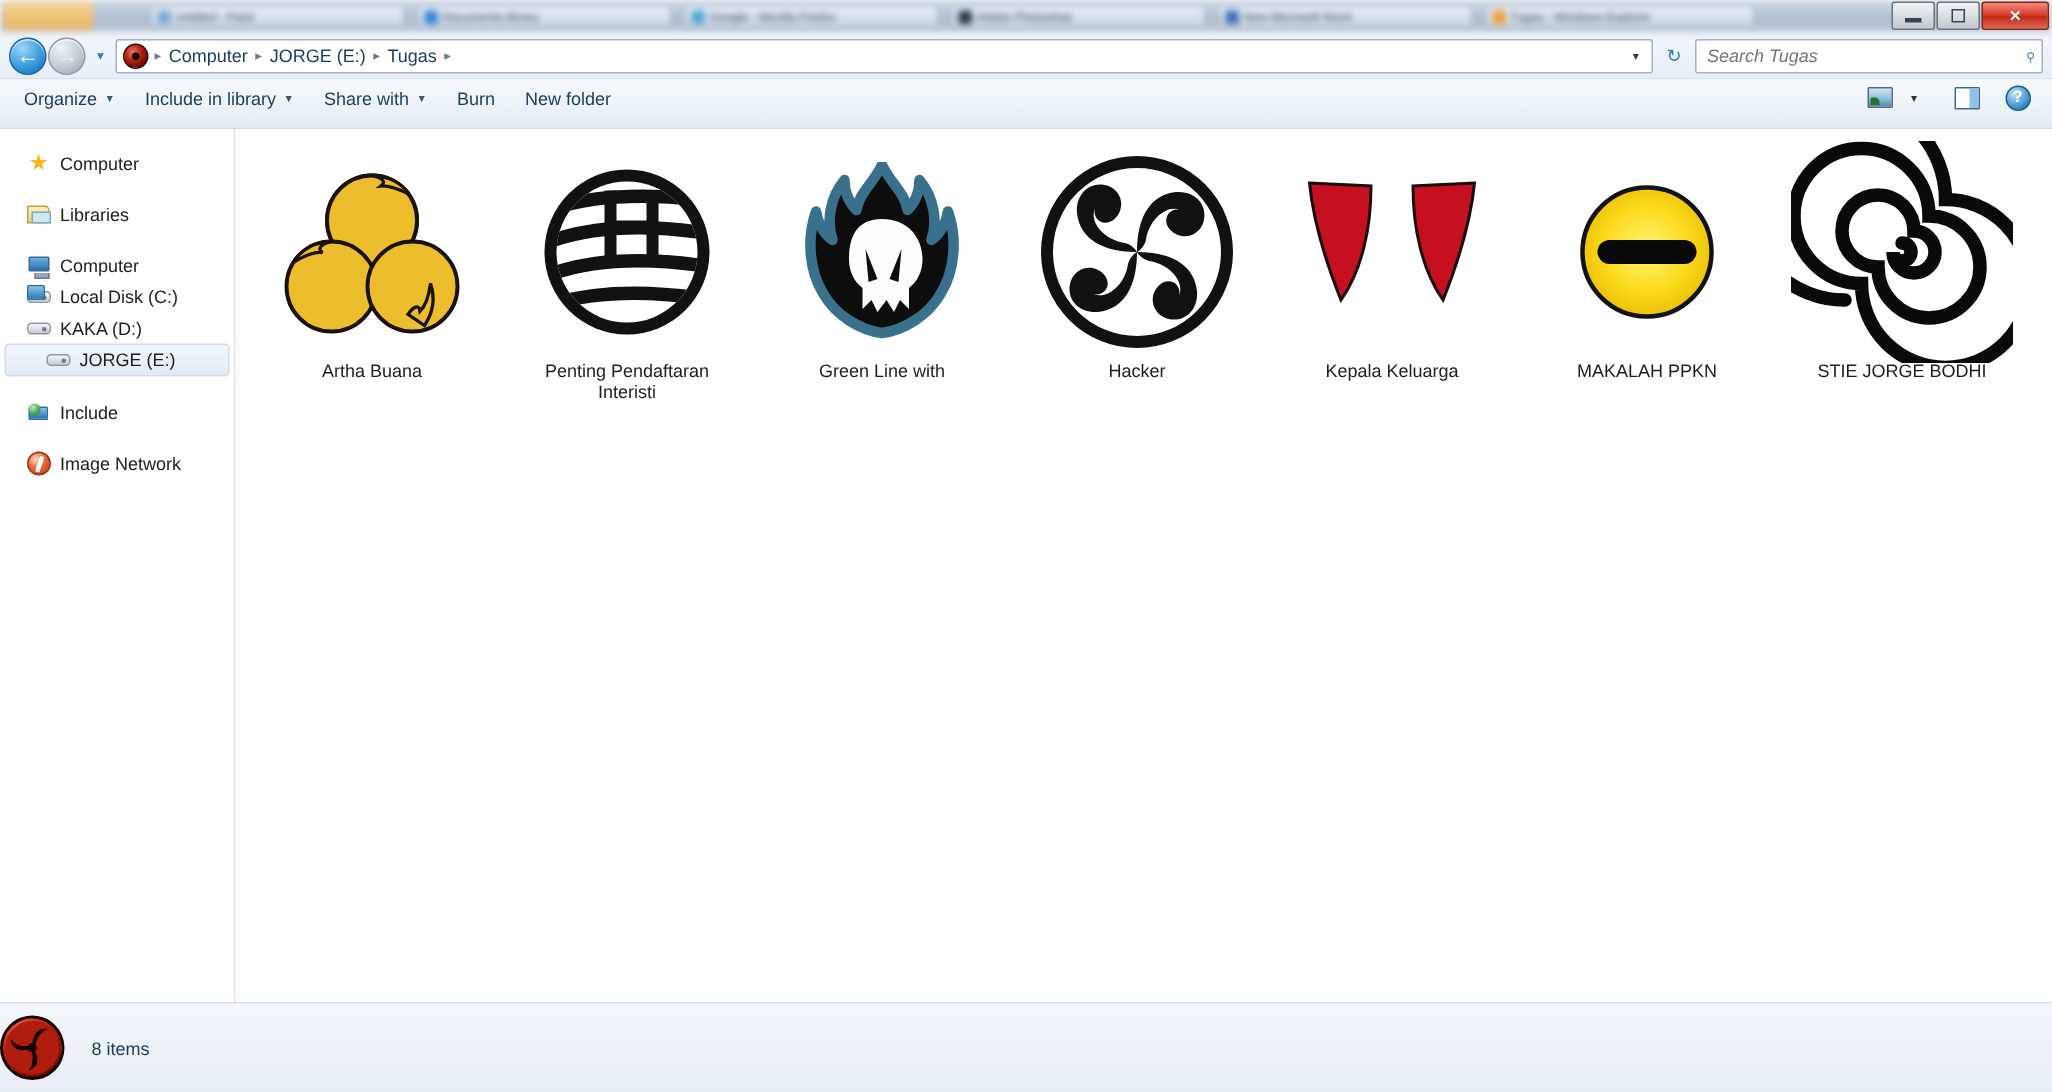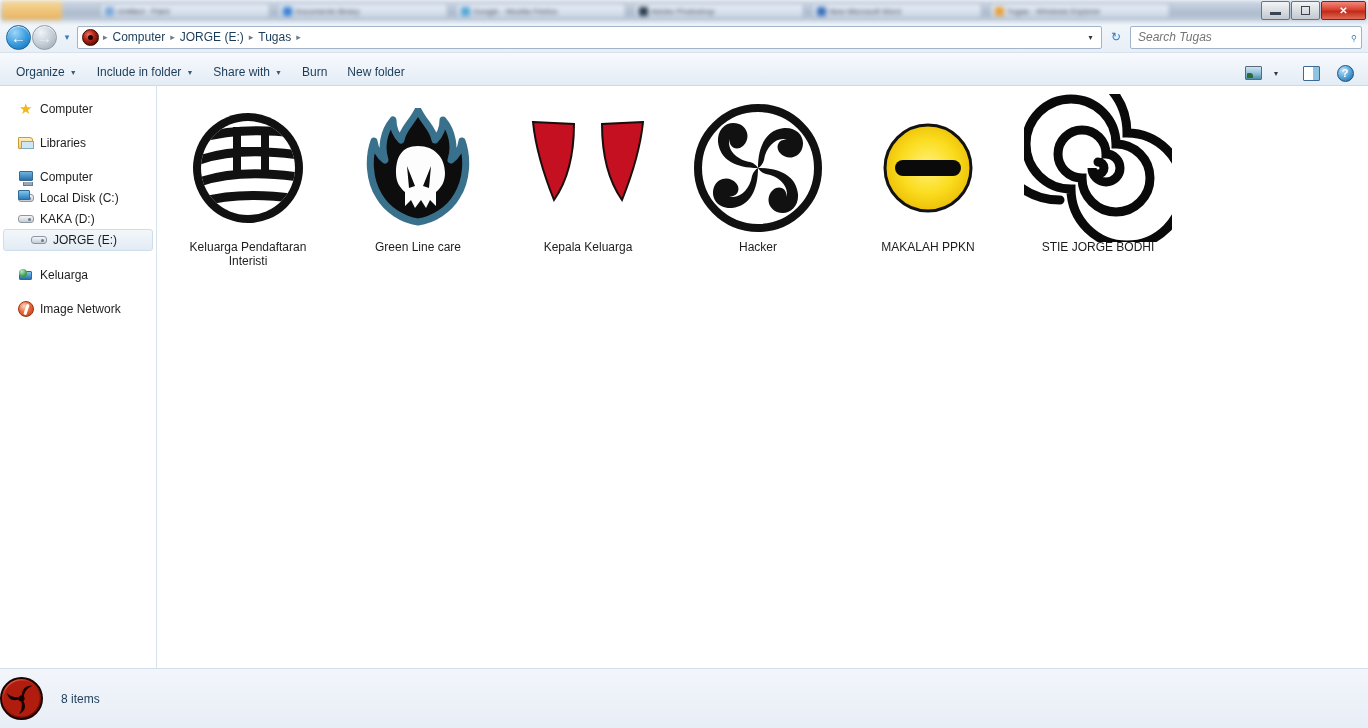--- a/index.html
+++ b/index.html
@@ -119,21 +119,21 @@
     font-family: "Liberation Sans", sans-serif;
     font-style: italic; color: #8a8f96; background: transparent;
   }
   .search-ico { color: #2f6ea8; font-size: 13px; transform: rotate(-45deg); }
 
   
   .cmdbar {
     height: 33px; flex: none;
     background: linear-gradient(180deg,#f7fafd 0%, #edf3f9 50%, #e3ebf4 100%);
     border-bottom: 1px solid #cfdae6;
-    display: flex; align-items: flex-end; padding: 0 6px;
+    display: flex; align-items: flex-start; padding: 0 6px;
   }
   .cmd {
     font-size: 12px; color: #1b3c59; padding: 5px 9px;
     display: flex; align-items: center; gap: 5px; cursor: pointer;
     border: 1px solid transparent; border-radius: 2px; white-space: nowrap;
   }
   .cmd .car { font-size: 7px; color: #3c5a73; }
   .cmd-right { margin-left: auto; display: flex; align-items: center; gap: 2px; padding-right: 4px; }
   .ico-btn {
     width: 26px; height: 24px; display: flex; align-items: center; justify-content: center;
@@ -350,21 +350,21 @@
       <span class="search-ico">⌕</span>
     </div>
   </div>
 
   <div class="cmdbar">
     <div class="cmd">
       <span>Organize</span>
       <span class="car">▼</span>
     </div>
     <div class="cmd">
-      <span>Include in folder</span>
+      <span>Include in library</span>
       <span class="car">▼</span>
     </div>
     <div class="cmd">
       <span>Share with</span>
       <span class="car">▼</span>
     </div>
     <div class="cmd">
       <span>Burn</span>
     </div>
     <div class="cmd">
@@ -431,35 +431,51 @@
             <span class="g-disk"></span>
           </span>
         <span>JORGE (E:)</span>
       </div>
       <div class="nav-gap"></div>
 
       <div class="nav-item">
         <span class="ni">
             <span class="g-net"></span>
           </span>
-        <span>Keluarga</span>
+        <span>Include</span>
       </div>
       <div class="nav-gap"></div>
 
       <div class="nav-item">
         <span class="ni">
             <span class="g-img"></span>
           </span>
         <span>Image Network</span>
       </div>
     </div>
 
     <div class="content">
       <div class="grid">
 
+        <div class="tile">
+          <div class="thumb">
+            <svg width="120" height="118" viewBox="0 0 120 118">
+              <g fill="#ecbd2d" stroke="#1a1208" stroke-width="2.6">
+                <path d="M60 8 a30 30 0 1 0 0.1 0 z M60 8 c9 0 15 4 18 9 c-5 -5 -12 -6 -18 -9 z"></path>
+                <circle cx="60" cy="38" r="30"></circle>
+                <circle cx="33" cy="82" r="30"></circle>
+                <circle cx="87" cy="82" r="30"></circle>
+              </g>
+              <path d="M60 8 c10.5 0 19.5 5 25 12.5 c-7.5 -3.5 -14 -6 -19 -5.5 c4 -3 0 -6 -6 -7 z" fill="#ecbd2d" stroke="#1a1208" stroke-width="2.2"></path>
+              <path d="M33 52 c-11 0 -20.5 5.5 -25.6 14 c7.5 -4.5 14.5 -7.5 19.6 -6.5 c-4 -3 -0.5 -6 6 -7.5 z" fill="#ecbd2d" stroke="#1a1208" stroke-width="2.2"></path>
+              <path d="M95 108 c6 -9 7 -19 4 -28 c-1 8 -3.5 15 -7 18.5 c-0.5 -5 -4.5 -3 -8 2 z" fill="#ecbd2d" stroke="#1a1208" stroke-width="2.2"></path>
+            </svg>
+          </div>
+          <div class="tlabel">Artha Buana</div>
+        </div>
 
 
         <div class="tile">
           <div class="thumb">
             <svg width="118" height="118" viewBox="0 0 118 118">
               <defs>
                 <clipPath id="gclip">
                     <circle cx="59" cy="59" r="47"></circle>
                   </clipPath>
               </defs>
@@ -471,47 +487,37 @@
                 <path d="M-6 80 Q40 56 122 70"></path>
                 <path d="M-6 100 Q40 78 122 92"></path>
               </g>
               <g clip-path="url(#gclip)" stroke="#111" stroke-width="8" fill="none">
                 <path d="M48 18 L48 64"></path>
                   <path d="M76 18 L76 64"></path>
                   <path d="M48 42 L76 42"></path>
               </g>
             </svg>
           </div>
-          <div class="tlabel">Keluarga Pendaftaran Interisti</div>
+          <div class="tlabel">Penting Pendaftaran Interisti</div>
         </div>
 
         <div class="tile">
           <div class="thumb">
             <svg width="110" height="120" viewBox="0 0 110 120">
               <path d="M55 2 C62 16 70 20 72 32 C78 26 80 18 80 12 C90 24 92 40 88 52
                        C94 48 98 40 99 33 C105 50 104 72 94 88 C86 102 70 112 55 114
                        C40 112 24 102 16 88 C6 72 5 50 11 33 C12 40 16 48 22 52
                        C18 40 20 24 30 12 C30 18 32 26 38 32 C40 20 48 16 55 2 Z" fill="#0d0d0d" stroke="#39708c" stroke-width="7" stroke-linejoin="round"></path>
               <path d="M55 38 C72 38 82 50 82 65 C82 74 78 80 73 84 L73 98 L67 92 L63 100
                        L58 92 L52 100 L48 92 L42 98 L42 84 C37 80 33 74 33 65 C33 50 38 38 55 38 Z" fill="#fdfdfd"></path>
               <path d="M44 58 L52 78 L46 80 Z" fill="#0d0d0d"></path>
               <path d="M68 58 L60 78 L66 80 Z" fill="#0d0d0d"></path>
             </svg>
           </div>
-          <div class="tlabel">Green Line care</div>
-        </div>
-
-        <div class="tile">
-          <div class="thumb">
-            <svg width="120" height="100" viewBox="0 0 120 100">
-              <path d="M5 4 L46 6 C46 34 40 62 26 82 C18 62 8 34 5 4 Z" fill="#c41020" stroke="#1a0d0d" stroke-width="2"></path>
-              <path d="M115 4 L74 6 C74 34 80 62 94 82 C102 62 112 34 115 4 Z" fill="#c41020" stroke="#1a0d0d" stroke-width="2"></path>
-            </svg>
-          </div>
-          <div class="tlabel">Kepala Keluarga</div>
+          <div class="tlabel">Green Line with</div>
         </div>
 
         <div class="tile">
           <div class="thumb">
             <svg width="132" height="132" viewBox="0 0 132 132">
               <circle cx="66" cy="66" r="60" fill="none" stroke="#111" stroke-width="8"></circle>
               <g fill="#111">
                 <g>
                   <path d="M66 66 C66 44 74 28 92 26 C106 25 114 36 110 47
                            C106 57 94 58 88 51 C82 44 88 36 95 38
@@ -533,20 +539,30 @@
                            C86 34 74 44 72 58 C71 62 68 65 66 66 Z"></path>
                 </g>
               </g>
             </svg>
           </div>
           <div class="tlabel">Hacker</div>
         </div>
 
         <div class="tile">
           <div class="thumb">
+            <svg width="120" height="100" viewBox="0 0 120 100">
+              <path d="M5 4 L46 6 C46 34 40 62 26 82 C18 62 8 34 5 4 Z" fill="#c41020" stroke="#1a0d0d" stroke-width="2"></path>
+              <path d="M115 4 L74 6 C74 34 80 62 94 82 C102 62 112 34 115 4 Z" fill="#c41020" stroke="#1a0d0d" stroke-width="2"></path>
+            </svg>
+          </div>
+          <div class="tlabel">Kepala Keluarga</div>
+        </div>
+
+        <div class="tile">
+          <div class="thumb">
             <svg width="92" height="92" viewBox="0 0 92 92">
               <defs>
                 <radialGradient id="ygrad" cx="50%" cy="48%" r="58%">
                   <stop offset="0%" stop-color="#fff27a"></stop>
                   <stop offset="55%" stop-color="#fbdc1e"></stop>
                   <stop offset="100%" stop-color="#e8b800"></stop>
                 </radialGradient>
               </defs>
               <circle cx="46" cy="46" r="43" fill="url(#ygrad)" stroke="#121212" stroke-width="3"></circle>
               <rect x="13" y="38" width="66" height="16" rx="8" fill="#0a0a0a"></rect>

